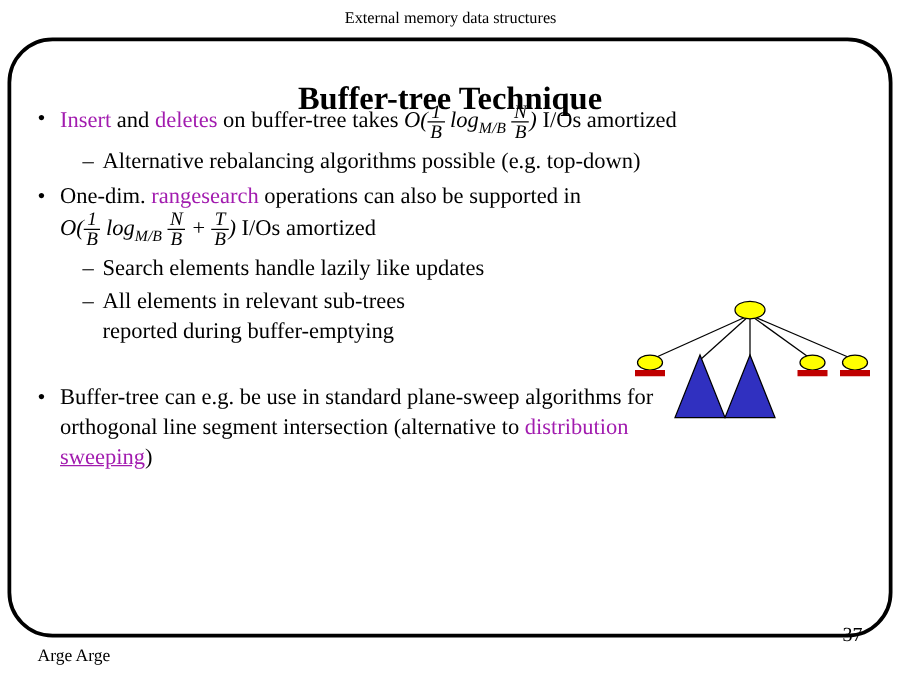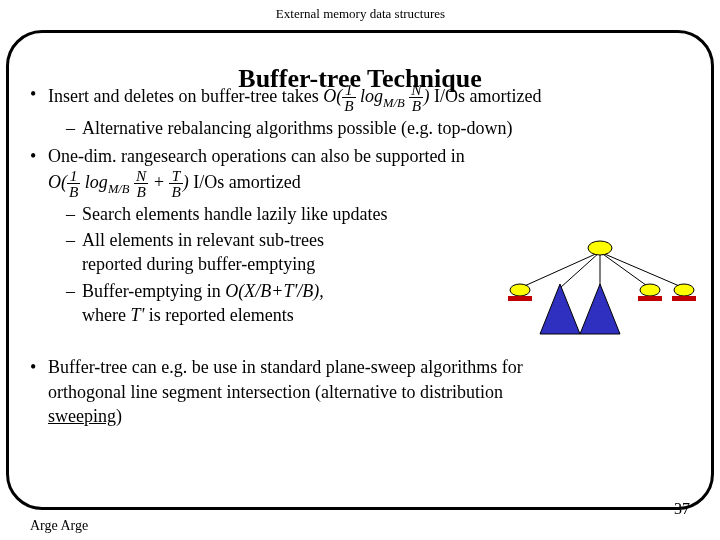--- a/index.html
+++ b/index.html
@@ -40,21 +40,21 @@
     top: 82px;
     font-size: 18px;
     line-height: 1.35;
   }
   ul.top { list-style: none; padding: 0; margin: 0; }
   ul.top > li { margin-bottom: 4px; padding-left: 18px; position: relative; }
   ul.top > li::before { content: "•"; position: absolute; left: 0; top: 0; }
   ul.sub { list-style: none; padding: 0; margin: 2px 0 4px 0; }
   ul.sub > li { padding-left: 34px; position: relative; margin-bottom: 2px; }
   ul.sub > li::before { content: "–"; position: absolute; left: 18px; top: 0; }
-  .red { color: #000000; }
+  .red { color: #a21caf; }
   .italic { font-style: italic; }
   .formula {
     display: inline-block;
     font-family: "Times New Roman", serif;
     font-style: italic;
     vertical-align: middle;
   }
   .formula sub { font-size: 0.7em; font-style: italic; }
   .frac {
     display: inline-block;
@@ -109,24 +109,20 @@
       <span style="padding-left:0;">
         <span class="formula"><span>O(</span><span class="frac"><span class="num">1</span><span class="den">B</span></span><span> log</span><sub>M/B</sub> <span class="frac"><span class="num">N</span><span class="den">B</span></span><span> + </span><span class="frac"><span class="num">T</span><span class="den">B</span></span><span>)</span></span>
         <span>I/Os amortized</span>
       </span>
       <ul class="sub">
         <li>Search elements handle lazily like updates</li>
         <li>
           <span>All elements in relevant sub-trees</span><br>
           <span>reported during buffer-emptying</span>
         </li>
-        <li>
-          <span>Buffer-emptying in </span><span class="italic">O(X/B+T'/B),</span><br>
-          <span>where </span><span class="italic">T'</span><span> is reported elements</span>
-        </li>
       </ul>
     </li>
     <li style="margin-top:28px;">
       <span>Buffer-tree can e.g. be use in standard plane-sweep algorithms for</span><br>
       <span>orthogonal line segment intersection (alternative to </span><span class="red">distribution</span><br>
       <span class="red" style="text-decoration: underline;">sweeping</span><span>)</span>
     </li>
   </ul>
 </div>
 

